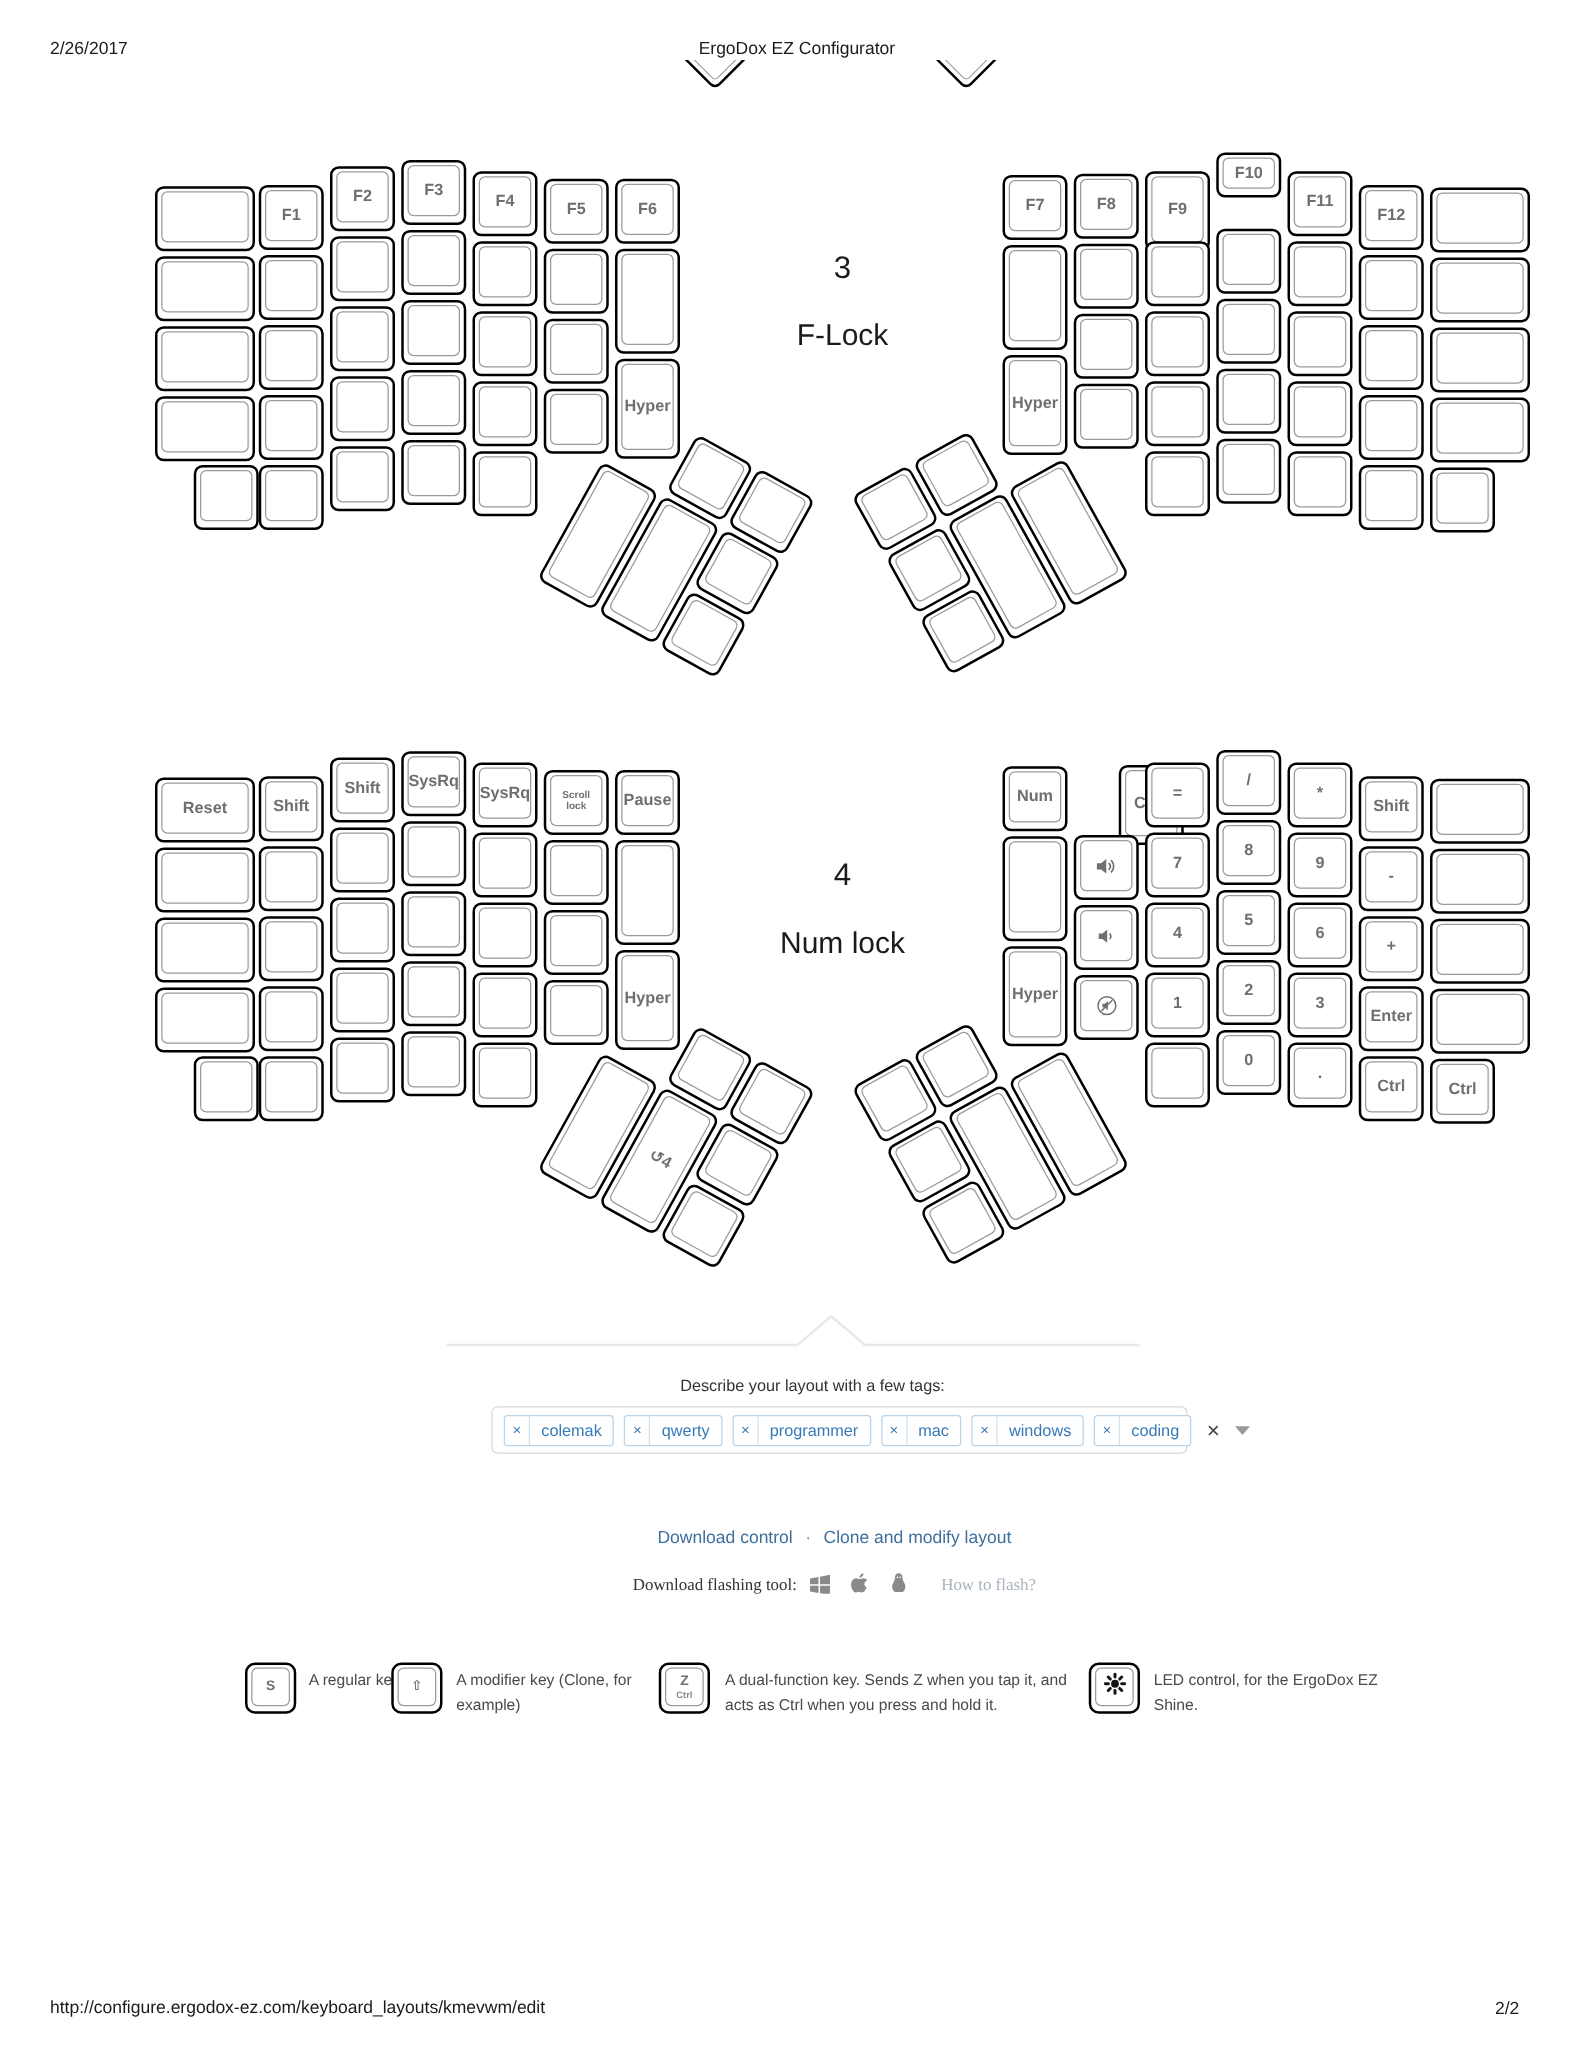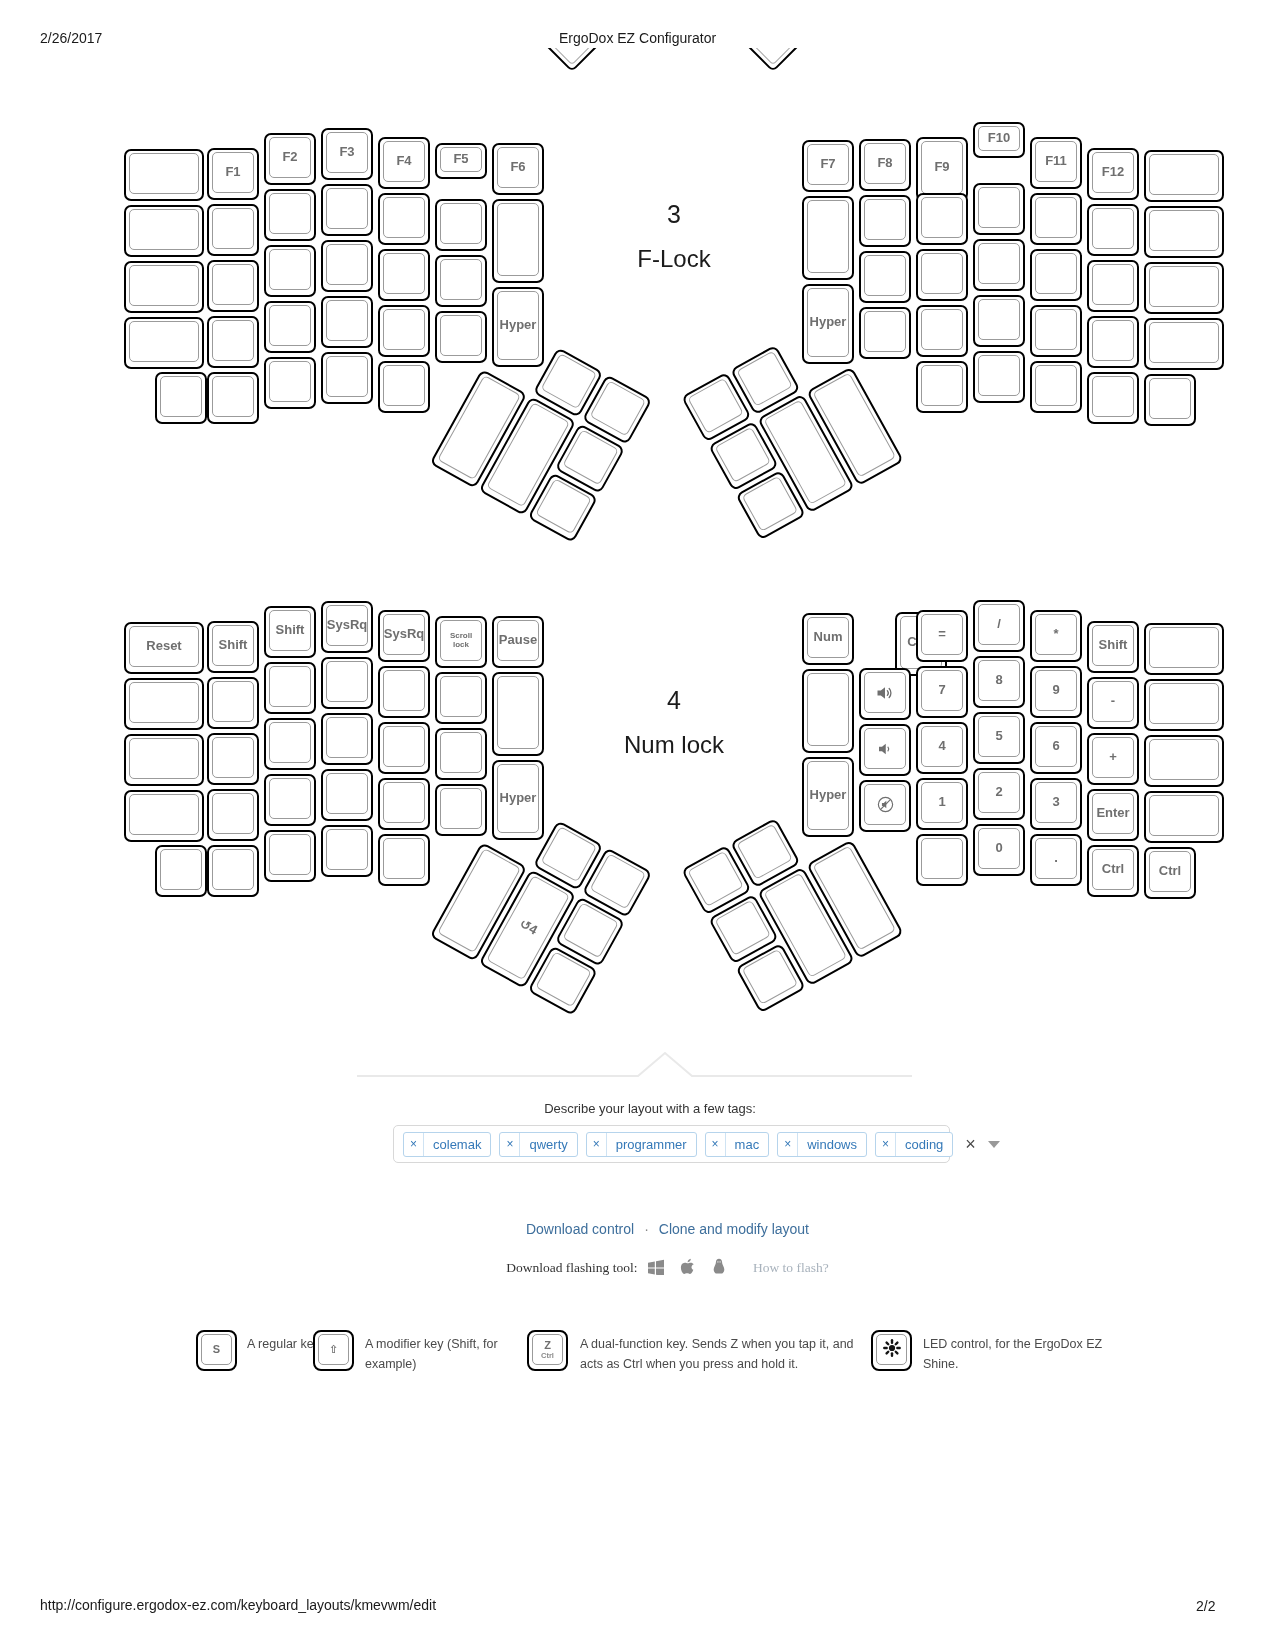--- a/index.html
+++ b/index.html
@@ -20,21 +20,21 @@
   
   .key{position:absolute;background:#fff;border:2px solid #000;border-radius:7px;box-sizing:border-box;}
   .cap{position:absolute;left:3px;right:3px;top:2px;bottom:5px;border:1px solid #9b9b9b;border-radius:5px;
        display:flex;align-items:center;justify-content:center;text-align:center;overflow:hidden;}
   .lbl{font-size:13px;font-weight:bold;color:#6f6f6f;line-height:1.1;}
   .lbl.small{font-size:8px;font-weight:bold;}
   .thumb{position:absolute;width:172px;height:172px;transform-origin:0 0;}
 
   .layer-label{position:absolute;left:574px;width:200px;text-align:center;color:#1b1b1b;}
   .layer-label .num{font-size:25px;}
-  .layer-label .lname{font-size:24px;margin-top:16px;}
+  .layer-label .lname{font-size:24px;margin-top:26px;}
 
   
   .divider{position:absolute;left:357px;top:1049px;}
 
   .prompt{position:absolute;left:25px;right:0;top:1101px;text-align:center;font-size:13px;color:#333;}
 
   .tagbox{position:absolute;left:393px;top:1125px;width:557px;height:38px;border:1px solid #d8d8d8;
           border-radius:5px;display:flex;align-items:center;padding:0 9px;box-sizing:border-box;}
   .chip{display:inline-flex;align-items:stretch;border:1px solid #b6d4ec;border-radius:3px;height:25px;
         background:#fff;margin-right:8px;box-sizing:border-box;}
@@ -149,21 +149,21 @@
         </div>
         <div class="key" style="left: 378px; top: 249px; width: 52px; height: 52px;">
           <div class="cap"></div>
         </div>
         <div class="key" style="left: 378px; top: 305px; width: 52px; height: 52px;">
           <div class="cap"></div>
         </div>
         <div class="key" style="left: 378px; top: 361px; width: 52px; height: 52px;">
           <div class="cap"></div>
         </div>
-        <div class="key" style="left: 435px; top: 143px; width: 52px; height: 36px;">
+        <div class="key" style="left: 435px; top: 143px; width: 52px; height: 52px;">
           <div class="cap">
             <span class="lbl">F5</span>
           </div>
         </div>
         <div class="key" style="left: 435px; top: 199px; width: 52px; height: 52px;">
           <div class="cap"></div>
         </div>
         <div class="key" style="left: 435px; top: 255px; width: 52px; height: 52px;">
           <div class="cap"></div>
         </div>
@@ -726,21 +726,21 @@
           <span class="legend-k">S</span>
         </div>
     </div>
     <div class="legend-text" style="left:247px;top:1334px;width:92px;">A regular key</div>
 
     <div class="legend-key" style="left:313px;top:1330px;">
       <div class="legend-cap">
           <span class="legend-k">⇧</span>
         </div>
     </div>
-    <div class="legend-text" style="left:365px;top:1334px;width:160px;">A modifier key (Shift, for example)</div>
+    <div class="legend-text" style="left:365px;top:1334px;width:160px;">A modifier key (Clone, for example)</div>
 
     <div class="legend-key" style="left:527px;top:1330px;">
       <div class="legend-cap">
         <span class="legend-k">Z</span>
         <span class="legend-sub">Ctrl</span>
       </div>
     </div>
     <div class="legend-text" style="left:580px;top:1334px;width:282px;">A dual-function key. Sends Z when you tap it, and acts as Ctrl when you press and hold it.</div>
 
     <div class="legend-key" style="left:871px;top:1330px;">

